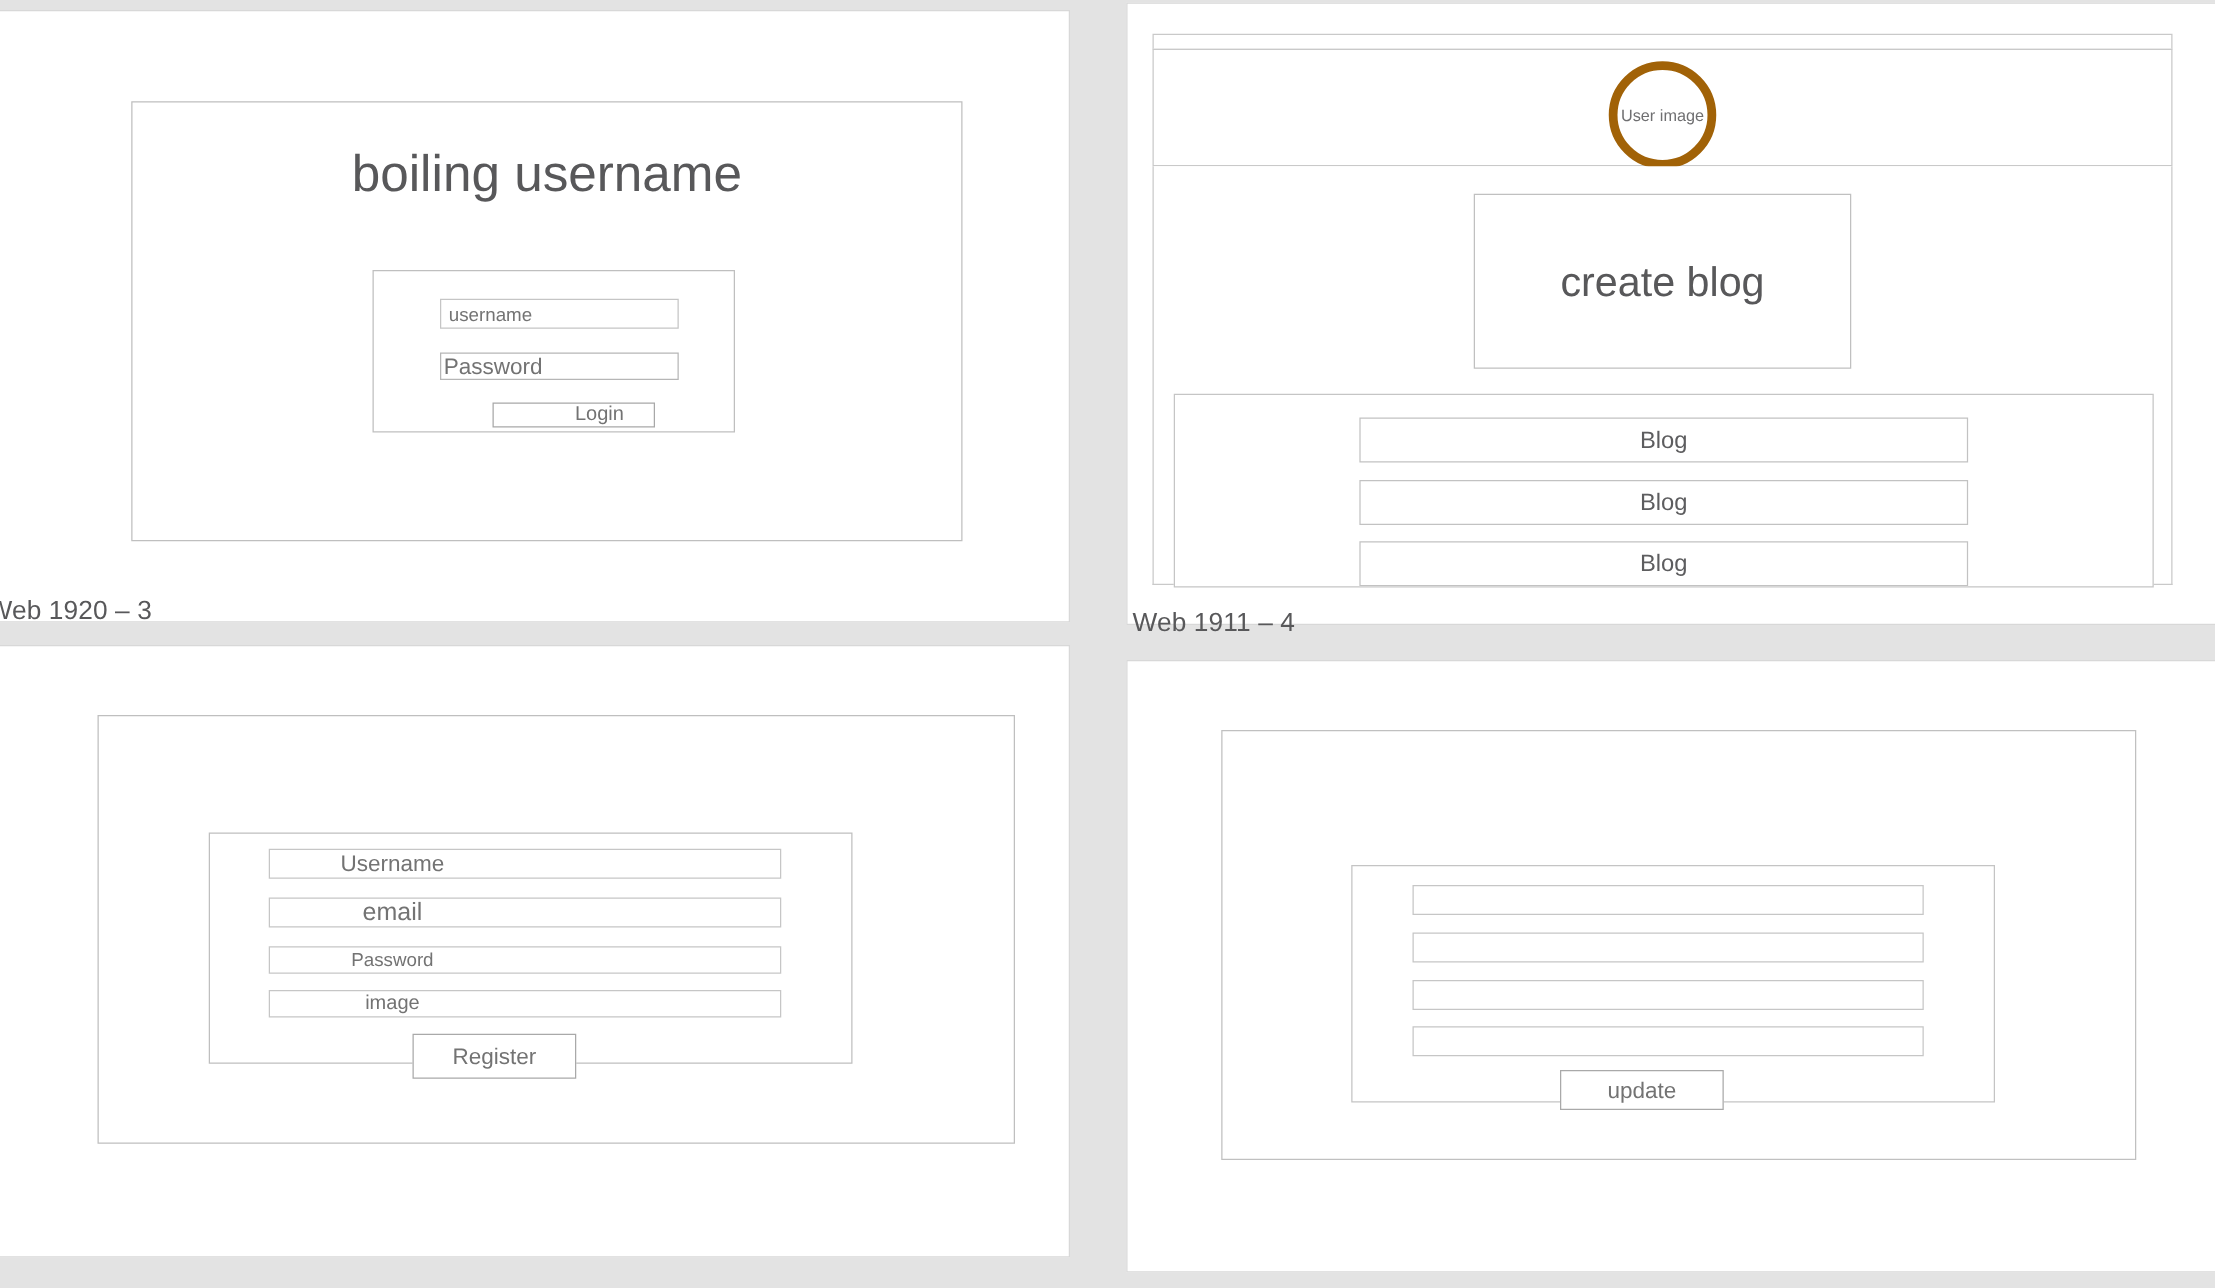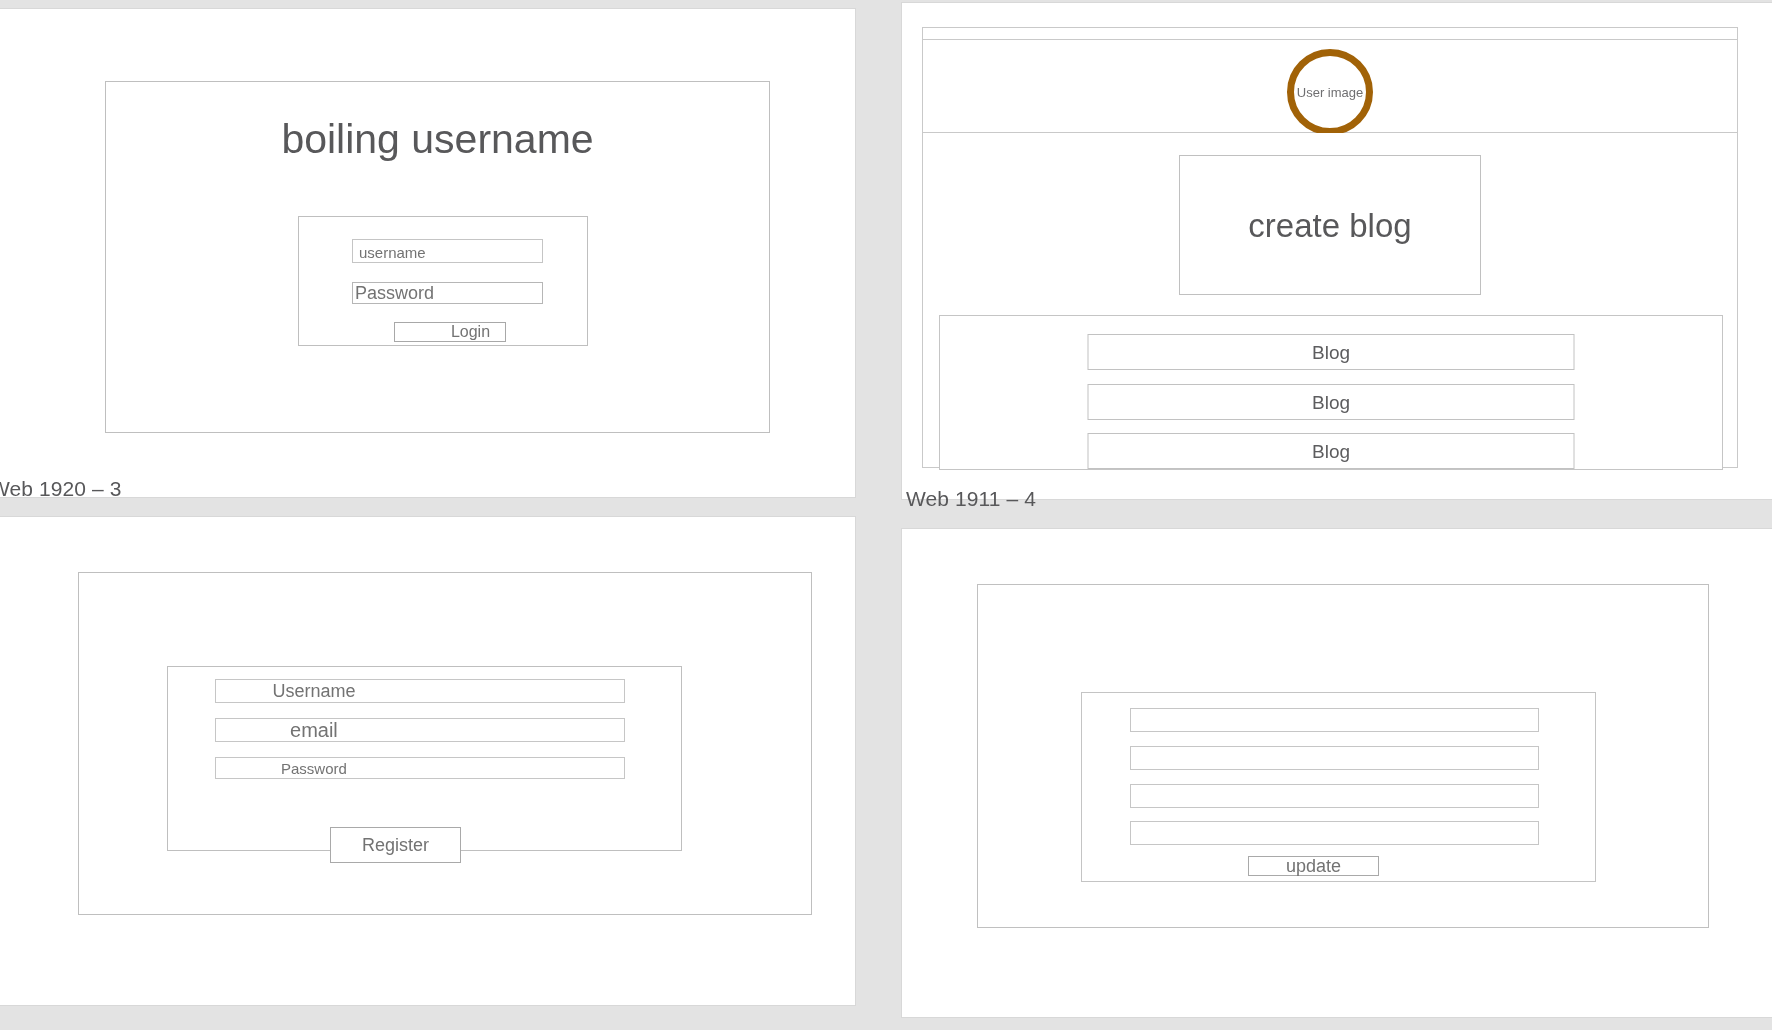--- a/index.html
+++ b/index.html
@@ -112,21 +112,21 @@
   }
   #login-password .field-text {
     position: absolute;
     left: 2px;
     top: 1px;
     font-size: 18px;
   }
   #login-button {
     left: 95px;
     top: 105px;
-    width: 112px;
+    width: 130px;
     height: 20px;
     border-color: #a8a8a8;
     padding-left: 41px;
   }
   #login-button .field-text { font-size: 16px; }
 
   
   #ab-dash {
     left: 901px;
     top: 2px;
@@ -287,21 +287,21 @@
     border-color: #c6c6c6;
   }
   #upd-0 { top: 15px; }
   #upd-1 { top: 53px; }
   #upd-2 { top: 91px; }
   #upd-3 { top: 128px; }
   #update-button {
     left: 166px;
     top: 163px;
     width: 131px;
-    height: 20px;
+    height: 32px;
     border-color: #a9a9a9;
   }
   #update-button .field-text { font-size: 18px; }
 
   
   #label-3 { left: -10px; top: 478px; }
   #label-4 { left: 906px; top: 488px; }
 </style>
 </head>
 <body>
@@ -381,20 +381,23 @@
         </div>
 
         <div class="wb reg-field" id="reg-email">
           <span class="field-text">email</span>
         </div>
 
         <div class="wb reg-field" id="reg-password">
           <span class="field-text">Password</span>
         </div>
 
+        <div class="wb reg-field" id="reg-image">
+          <span class="field-text">image</span>
+        </div>
 
         <div class="wb ctr" id="register-button">
           <span class="field-text">Register</span>
         </div>
 
       </div>
     </div>
   </div>
 
   <div class="artboard" id="ab-update">

